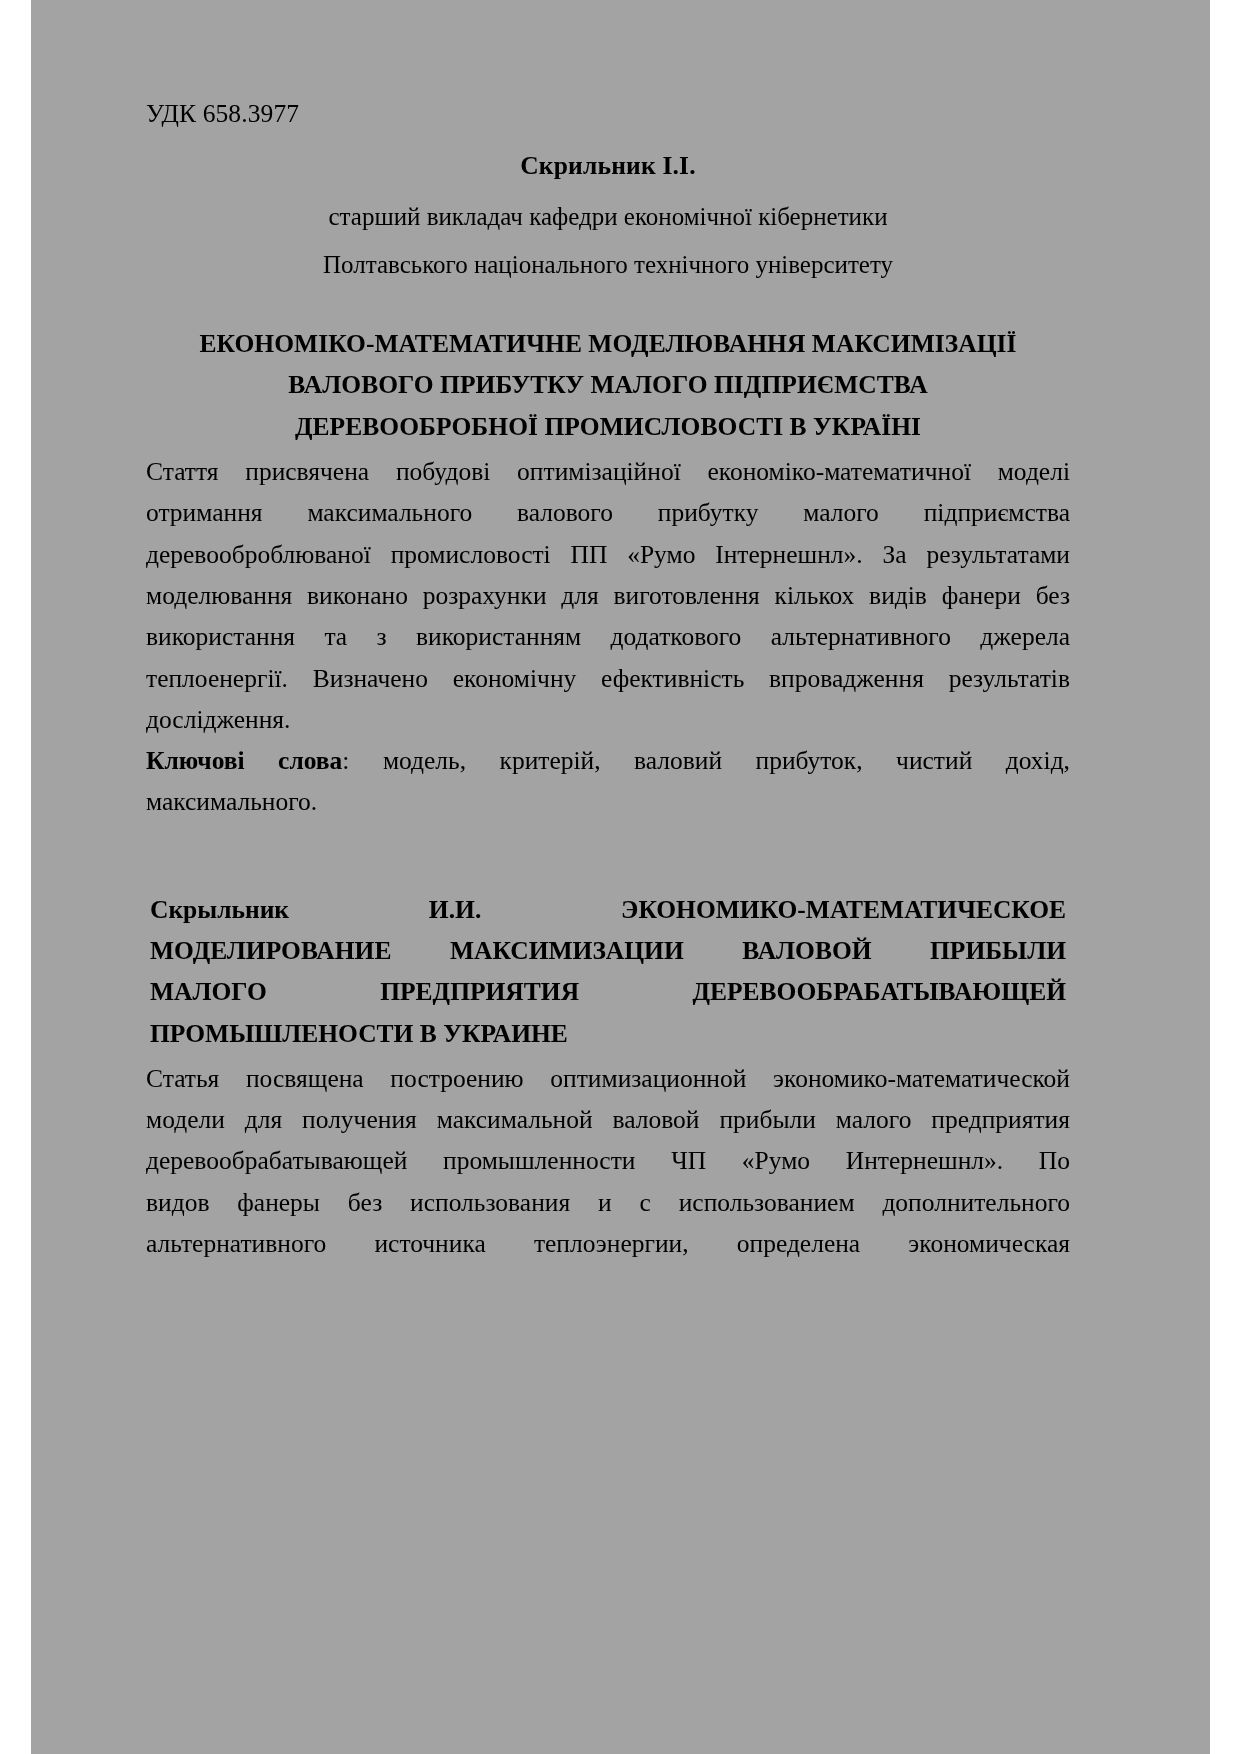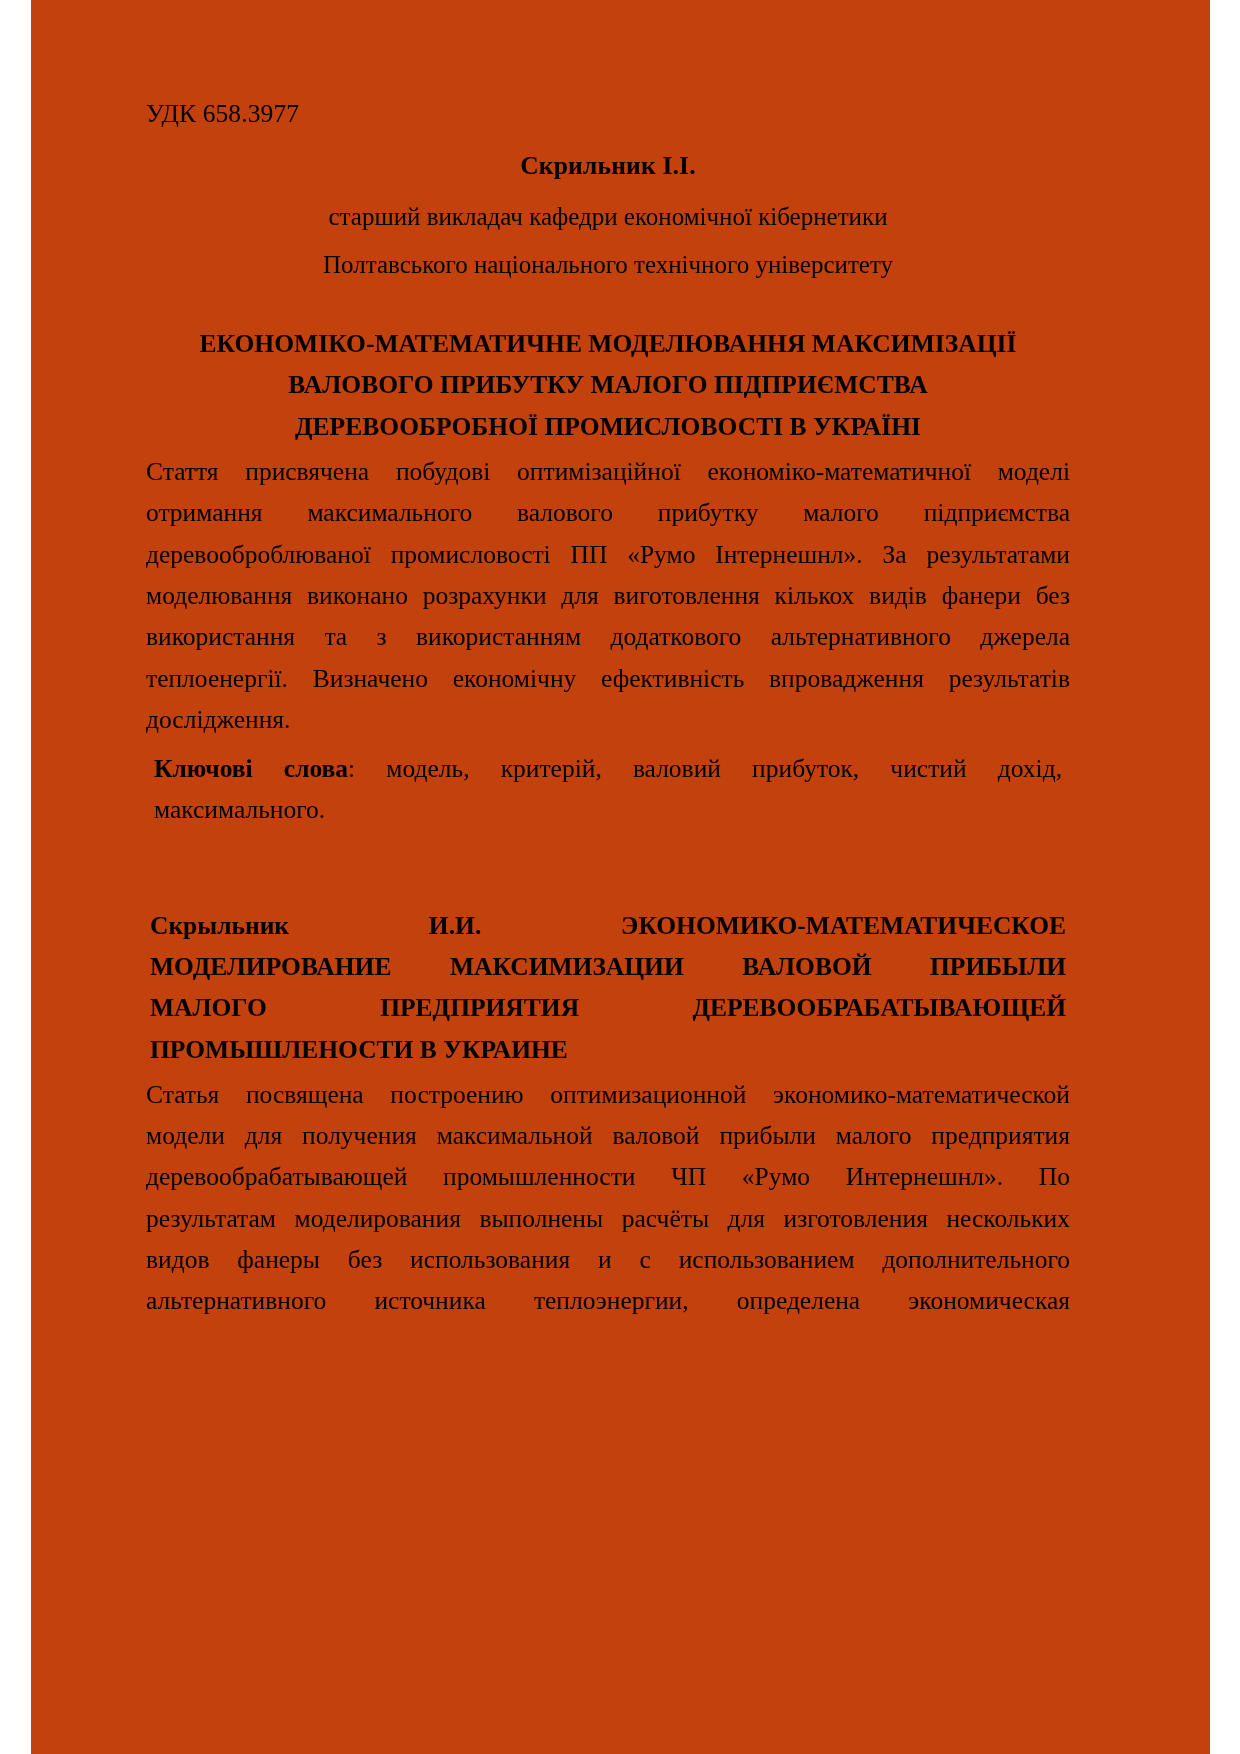--- a/index.html
+++ b/index.html
@@ -10,21 +10,21 @@
   }
   body {
     font-family: "Liberation Serif", "DejaVu Serif", serif;
     color: #000000;
   }
   .page {
     position: relative;
     width: 1179px;
     height: 1754px;
     margin: 0 auto;
-    background: #c2410c;
+    background: #a3a3a3;
     box-sizing: border-box;
     padding: 98px 108px 90px 84px;
     overflow: hidden;
   }
   .content {
     width: 924px;
     margin: 0 auto;
   }
 
   
@@ -78,21 +78,21 @@
     font-size: 25.5px;
     line-height: 1.62;
     margin: 0;
     text-indent: 0;
   }
   .keywords {
     text-align: justify;
     text-justify: inter-word;
     font-size: 25.5px;
     line-height: 1.62;
-    margin: 8px;
+    margin: 0;
   }
   .keywords b {
     font-weight: bold;
   }
 
   
   .section-gap {
     height: 62px;
   }
   .ru-heading {
@@ -166,19 +166,18 @@
       <span class="hline spread">Скрыльник И.И. ЭКОНОМИКО-МАТЕМАТИЧЕСКОЕ</span>
       <span class="hline spread">МОДЕЛИРОВАНИЕ МАКСИМИЗАЦИИ ВАЛОВОЙ ПРИБЫЛИ</span>
       <span class="hline spread">МАЛОГО ПРЕДПРИЯТИЯ ДЕРЕВООБРАБАТЫВАЮЩЕЙ</span>
       <span class="hline flush">ПРОМЫШЛЕНОСТИ В УКРАИНЕ</span>
     </h2>
 
     <div class="abstract">
       <span class="jline">Статья посвящена построению оптимизационной экономико-математической</span>
       <span class="jline">модели для получения максимальной валовой прибыли малого предприятия</span>
       <span class="jline">деревообрабатывающей промышленности ЧП «Румо Интернешнл». По</span>
-      <span class="jline">результатам моделирования выполнены  расчёты для изготовления нескольких</span>
       <span class="jline">видов фанеры без использования и с использованием дополнительного</span>
       <span class="jline">альтернативного источника теплоэнергии, определена экономическая</span>
     </div>
 
   </div>
 </div>
 
 </body></html>

